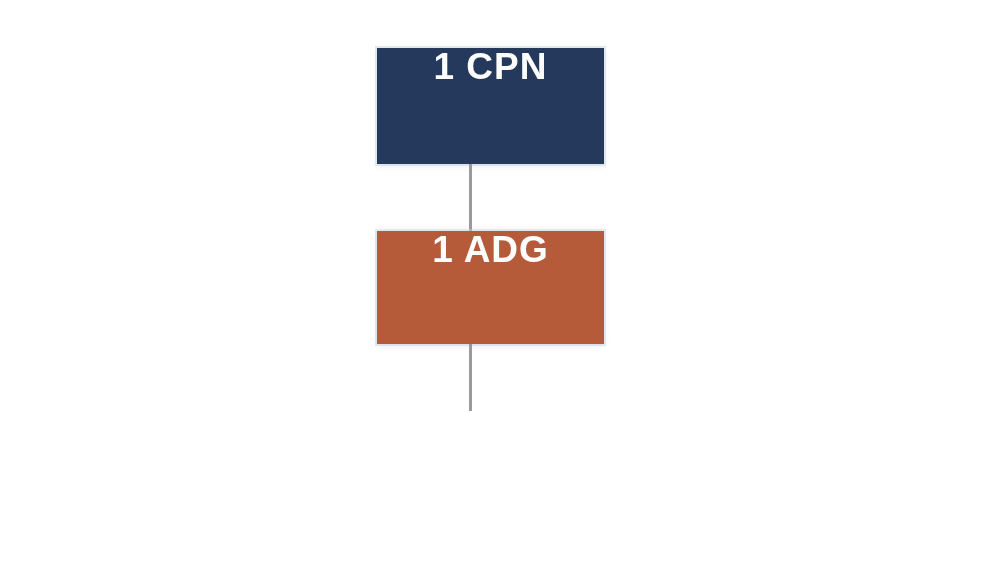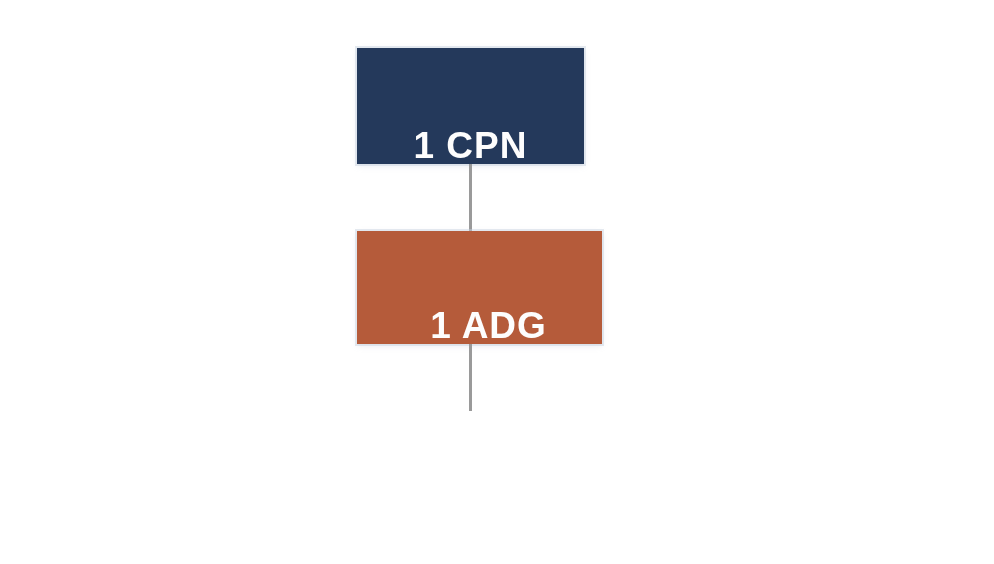--- a/index.html
+++ b/index.html
@@ -11,33 +11,34 @@
   .canvas {
     position: relative;
     width: 994px;
     height: 564px;
     background: #ffffff;
     overflow: hidden;
   }
   .node {
     position: absolute;
     display: flex;
-    align-items: flex-end;
+    align-items: flex-start;
     justify-content: center;
     box-shadow: 0 0 0 2px rgba(198, 208, 222, 0.45), 0 2px 6px rgba(150, 165, 190, 0.22);
+    margin-left: 20px;
   }
   .node-label {
     color: #fdfdfd;
     font-weight: bold;
     letter-spacing: 1px;
     white-space: nowrap;
     line-height: 1;
   }
   .node-cpn      { left: 357px; top: 48px;  width: 227px; height: 116px; background: #24395b; }
-  .node-adg      { left: 357px; top: 231px; width: 227px; height: 113px; background: #b55b3a; padding-left: 18px; }
+  .node-adg      { left: 357px; top: 231px; width: 227px; height: 113px; background: #b55b3a; }
   .node-products { left: 357px; top: 411px; width: 228px; height: 118px; background: #3a5a45; }
   .node-cpn .node-label,
   .node-adg .node-label { font-size: 37px; }
   .node-products .node-label { font-size: 39px; }
   .connector {
     position: absolute;
     left: 469px;
     width: 3px;
     background: #9a9a9a;
   }

